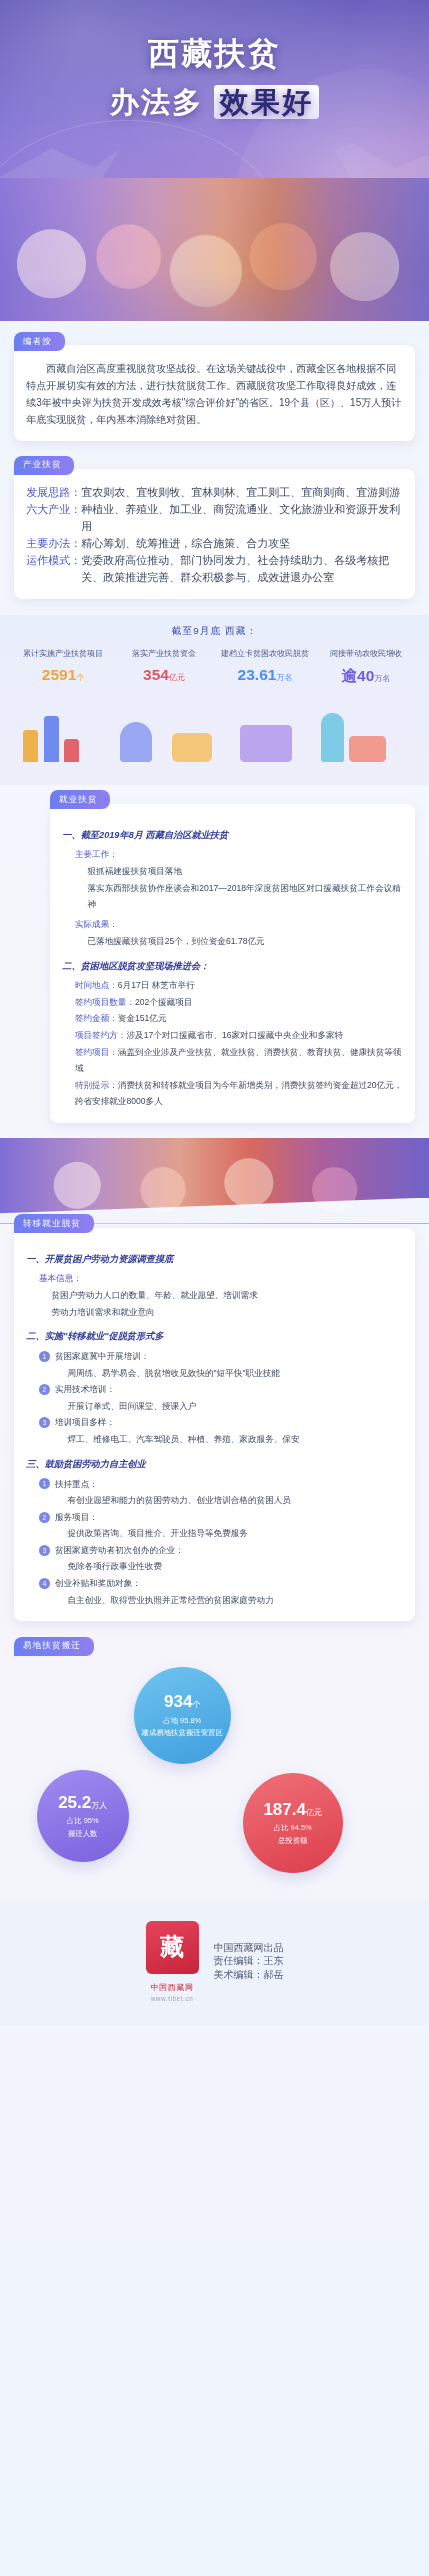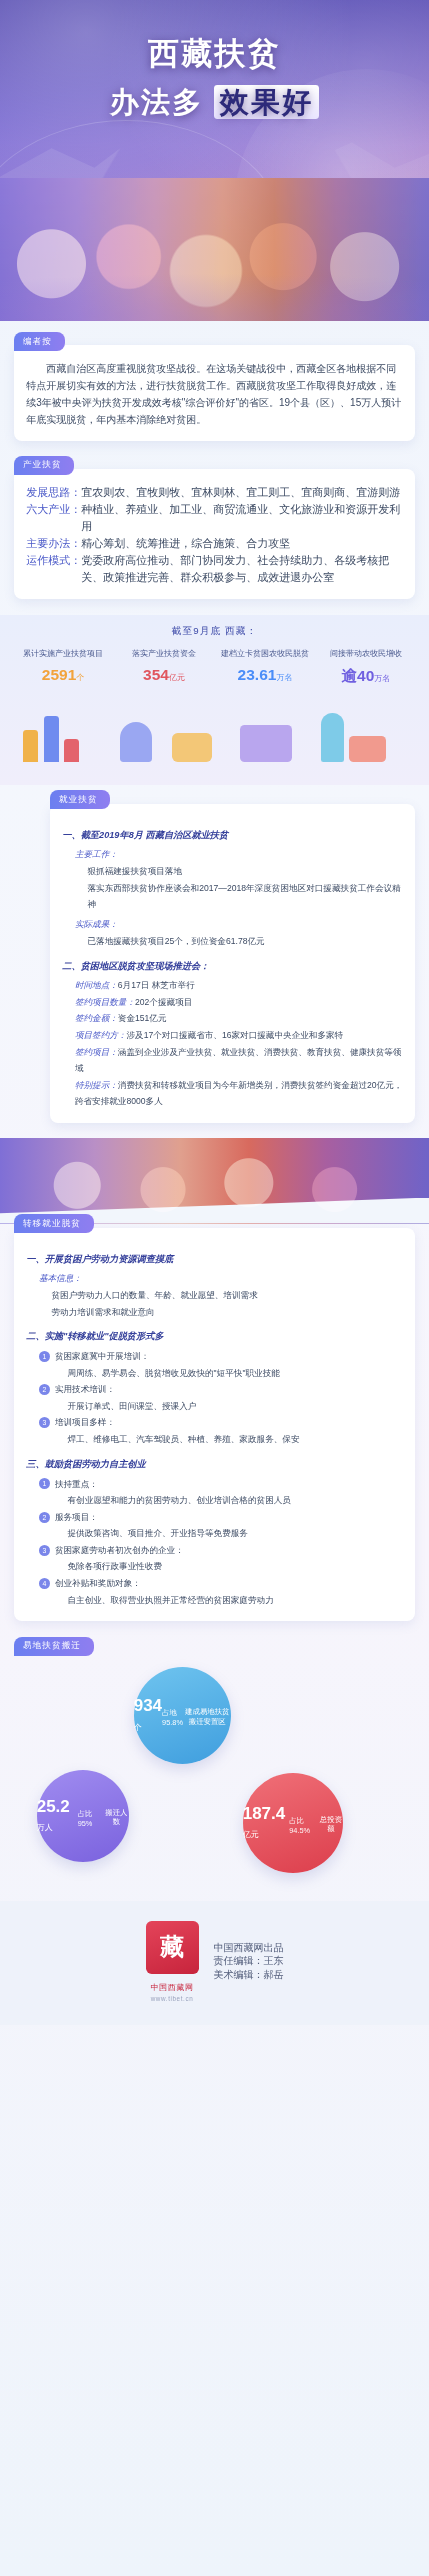--- a/index.html
+++ b/index.html
@@ -66,21 +66,21 @@
     box-shadow:0 3.4px 10.3px rgba(110,120,190,.12); }
   .para { font-size:10px; line-height:17px; color:#3c4a63; text-indent:2em; }
 
   .kv { font-size:11px; line-height:17px; color:#3c4a63; display:flex; }
   .kv .k { color:#4a59c8; white-space:nowrap; }
   .kv .v { flex:1; }
   .h-line { display:flex; align-items:center; gap:4.6px; margin:10.3px 0 4.6px;font-style:italic; }
   .h-line .t { font-size:9.2px; color:#35409b; font-weight:bold; }
 
   .sub { font-size:8.6px; line-height:16.6px; color:#3c4a63; }
-  .sub .lb { color:#4a59c8;font-style:italic; }
+  .sub .lb { color:#4a59c8; }
   .idt { padding-left:12.6px; }
 
   
   .stats-band { position:relative; margin:16px 0 0; padding:10.3px 0 23px;
     background:linear-gradient(180deg,#e9eefc 0%, #f0eefb 100%); }
   .stats-head { text-align:center; font-size:9.7px; color:#3d4aa8; letter-spacing:1.1px; margin-bottom:10.3px; }
   .stats-row { display:flex; justify-content:space-between; padding:0 12.6px; }
   .stat { flex:1; text-align:center; }
   .stat .lbl { font-size:8px; line-height:12px; color:#4b5a8f; }
   .stat .num { margin-top:5.7px; font-size:15.5px; font-weight:bold; }
@@ -104,21 +104,21 @@
       radial-gradient(circle at 18% 55%, rgba(255,225,190,.5) 0 23px, transparent 24px),
       radial-gradient(circle at 38% 60%, rgba(255,150,110,.45) 0 22px, transparent 23px),
       radial-gradient(circle at 58% 52%, rgba(255,235,205,.45) 0 24px, transparent 25px),
       radial-gradient(circle at 78% 60%, rgba(235,130,120,.4) 0 22px, transparent 23px);
     mix-blend-mode:screen; }
   .band-photo .cut { position:absolute; left:0; right:0; bottom:0; height:26px; background:#f2f6fc;
     clip-path:polygon(0 60%, 100% 0, 100% 100%, 0 100%); }
 
   
   .reloc { position:relative; margin:5.7px 13.7px 0; padding:10.3px 0 23px; }
-  .bubble { border-radius:50%; color:#fff; display:flex; flex-direction:row; align-items:center; justify-content:center;
+  .bubble { border-radius:50%; color:#fff; display:flex; flex-direction:column; align-items:center; justify-content:center;
     box-shadow:0 5.7px 13.7px rgba(110,120,190,.22); }
   .bubble .n { font-size:17px; font-weight:bold; line-height:1.1; }
   .bubble .n .u { font-size:8px; font-weight:normal; }
   .bubble .p { font-size:7.4px; margin-top:3.4px; opacity:.95; }
   .bubble .d { font-size:7.4px; margin-top:2.3px; line-height:9.7px; text-align:center; }
 
   
   .footer { background:#eef2fa; padding:19.5px 13.7px 23px; text-align:center; }
   .logo { width:53px; height:53px; margin:0 auto 8px; border-radius:5.7px;
     background:linear-gradient(160deg,#e4445a,#c7243c); color:#fff; display:flex; align-items:center; justify-content:center;

